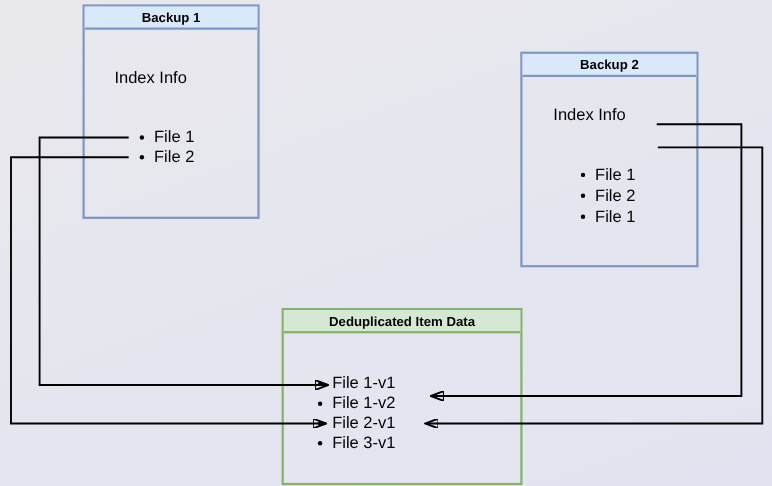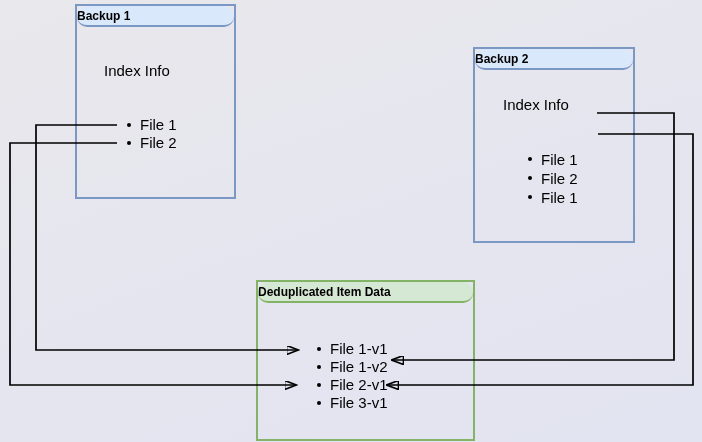--- a/index.html
+++ b/index.html
@@ -9,23 +9,23 @@
     background:linear-gradient(160deg,#e9e8ec 0%,#e5e5ef 55%,#e2e4f1 100%);
     font-family:"Liberation Sans",sans-serif;
     color:#000;
     overflow:hidden;
   }
   .box{position:absolute;box-sizing:border-box;background:transparent;}
   .box.blue{border:2px solid #7b97c4;}
   .box.green{border:2px solid #82b366;}
   .box-header{
     box-sizing:border-box;
-    font-weight:bold;font-size:12px;
+    text-align:center;font-weight:bold;font-size:12px;
     height:21px;line-height:20px;
-    white-space:nowrap;overflow:hidden;border-radius:10px;
+    white-space:nowrap;overflow:hidden;
   }
   .blue .box-header{background:#dae8fc;border-bottom:2px solid #7b97c4;}
   .green .box-header{background:#d5e8d4;border-bottom:2px solid #82b366;}
 
   #backup1{left:75px;top:4px;width:161px;height:195px;}
   #backup2{left:473px;top:3px;width:162px;height:196px;margin-top:44px;}
   #dedup{left:256px;top:280px;width:219px;height:161px;}
 
   .box-label{position:absolute;font-size:15px;line-height:18px;white-space:nowrap;}
   #backup1 .box-label{left:27px;top:56px;}
@@ -39,21 +39,21 @@
     position:relative;padding-left:13px;
     height:18px;line-height:18px;white-space:nowrap;
   }
   .file-list li::before{
     content:"";position:absolute;left:0;top:7px;
     width:4px;height:4px;border-radius:50%;background:#000;
   }
   #backup1 .file-list{left:50px;top:110px;}
   #backup2 .file-list{left:53px;top:101px;}
   #backup2 .file-list li{height:19px;line-height:19px;}
-  #dedup .file-list{left:59px;top:58px;}
+  #dedup .file-list{left:31px;top:58px;}
 
   .connectors{
     position:absolute;left:0;top:0;width:702px;height:442px;
     pointer-events:none;z-index:5;
   }
   .connectors path{stroke:#000;stroke-width:1.7;fill:none;}
 </style>
 </head>
 <body>
 

